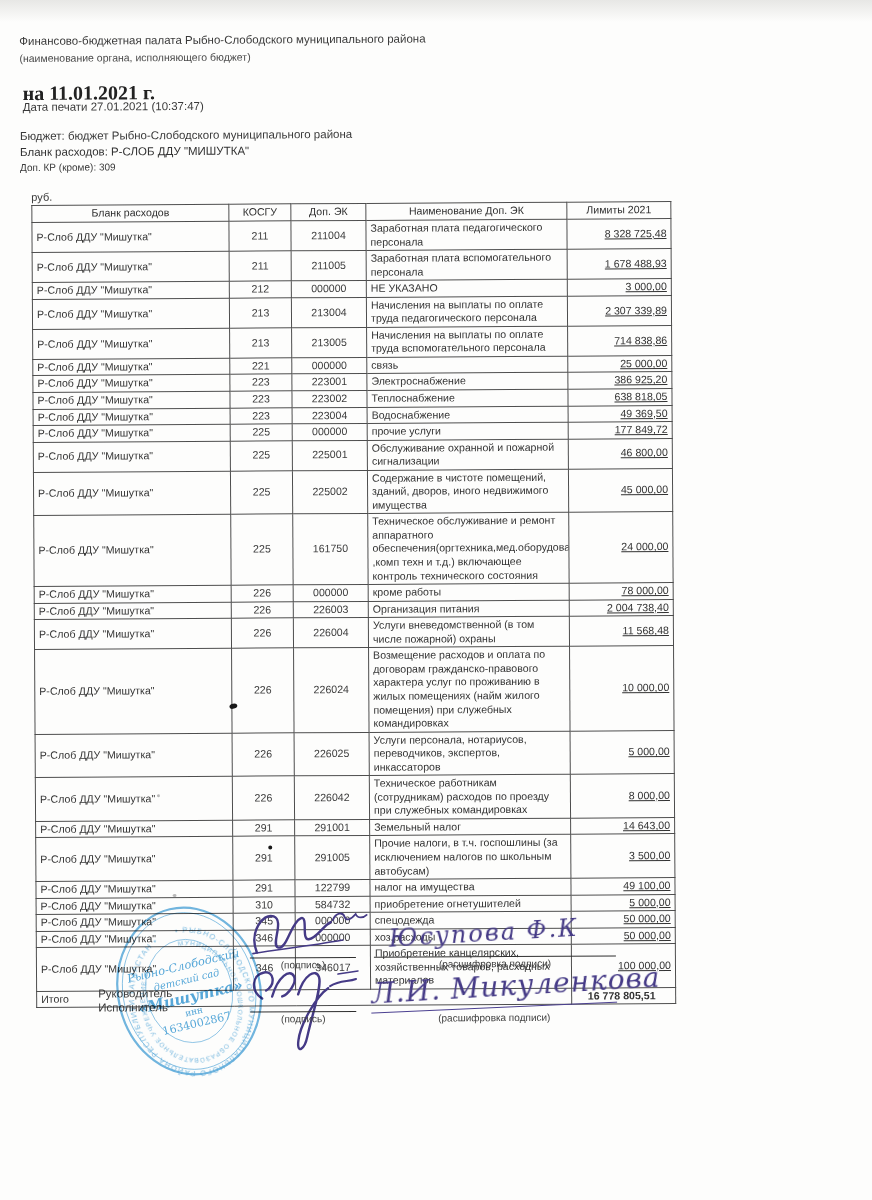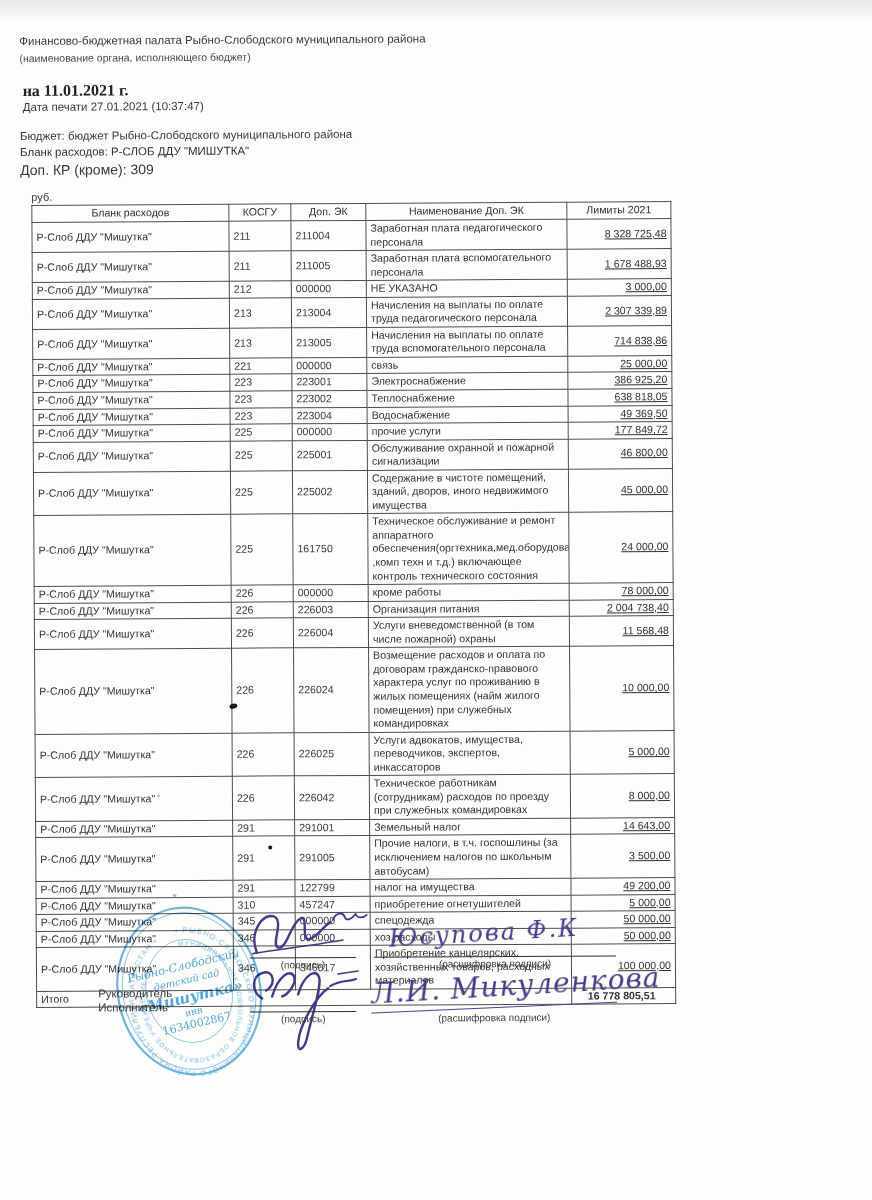--- a/index.html
+++ b/index.html
@@ -15,43 +15,43 @@
     background:linear-gradient(#e7e7e5,#fdfdfc);z-index:0;}
   .page{
     position:absolute;left:0;top:0;width:872px;height:1200px;
     transform:rotate(-0.35deg);
     transform-origin:40% 40%;
     z-index:1;
   }
   .abs{position:absolute;}
   .hdr-org{left:22px;top:33px;font-size:11.5px;color:#3a3a3a;}
   .hdr-org-cap{left:22px;top:50px;font-size:10.5px;color:#4a4a4a;}
-  .hdr-date{left:25px;top:80px;font-size:16px;font-weight:bold;
+  .hdr-date{left:25px;top:80px;font-size:20px;font-weight:bold;
     font-family:"Liberation Serif", serif;color:#222;}
   .hdr-print{left:25px;top:99px;font-size:11.5px;color:#3a3a3a;}
   .hdr-budget{left:22px;top:128px;font-size:11.5px;color:#3a3a3a;}
   .hdr-blank{left:22px;top:144px;font-size:11.5px;color:#333;}
-  .hdr-dopkr{left:22px;top:160px;font-size:14px;color:#3a3a3a;}
+  .hdr-dopkr{left:22px;top:160px;font-size:10px;color:#3a3a3a;}
   .hdr-rub{left:33px;top:189px;font-size:11px;color:#3a3a3a;}
 
   table.limits{
     position:absolute;left:33px;top:203px;width:639px;
     border-collapse:collapse;table-layout:fixed;
     font-size:10.6px;color:#333;
   }
   table.limits th, table.limits td{
     border:1px solid #4e4e4e;
     padding:1px 4px;
     line-height:1.28;
     vertical-align:middle;
     overflow:hidden;
   }
   table.limits th{font-weight:normal;text-align:center;color:#2f2f2f;height:14px;}
   td.c0{text-align:left;}
-  td.c1,td.c2{text-align:left;color:#3c3c3c;}
+  td.c1,td.c2{text-align:center;color:#3c3c3c;}
   td.c3{text-align:left;}
   td.c4{text-align:right;padding-right:5px;white-space:nowrap;text-decoration:underline;}
   tr.total-row td{border:1px solid #4e4e4e;}
   tr.total-row td.lbl{text-align:left;}
   tr.total-row td.val{text-align:center;font-weight:bold;white-space:nowrap;padding-right:8px;}
 
   
   .sig-label{font-size:11.5px;color:#3a3a3a;}
   .rule{border-top:1.2px solid #2f2f2f;height:0;}
   .cap{font-size:10px;color:#3f3f3f;text-align:center;}
@@ -219,21 +219,21 @@
           <td class="c0">Р-Слоб ДДУ "Мишутка"</td>
           <td class="c1">226</td>
           <td class="c2">226024</td>
           <td class="c3">Возмещение расходов и оплата по договорам гражданско-правового характера услуг по проживанию в жилых помещениях (найм жилого помещения) при служебных командировках</td>
           <td class="c4">10 000,00</td>
         </tr>
         <tr>
           <td class="c0">Р-Слоб ДДУ "Мишутка"</td>
           <td class="c1">226</td>
           <td class="c2">226025</td>
-          <td class="c3">Услуги адвокатов, имущества, переводчиков, экспертов, инкассаторов</td>
+          <td class="c3">Услуги персонала, нотариусов, переводчиков, экспертов, инкассаторов</td>
           <td class="c4">5 000,00</td>
         </tr>
         <tr>
           <td class="c0">Р-Слоб ДДУ "Мишутка"</td>
           <td class="c1">226</td>
           <td class="c2">226042</td>
           <td class="c3">Техническое работникам (сотрудникам) расходов по проезду при служебных командировках</td>
           <td class="c4">8 000,00</td>
         </tr>
         <tr>
@@ -248,26 +248,26 @@
           <td class="c1">291</td>
           <td class="c2">291005</td>
           <td class="c3">Прочие налоги, в т.ч. госпошлины (за исключением налогов по школьным автобусам)</td>
           <td class="c4">3 500,00</td>
         </tr>
         <tr>
           <td class="c0">Р-Слоб ДДУ "Мишутка"</td>
           <td class="c1">291</td>
           <td class="c2">122799</td>
           <td class="c3">налог на имущества</td>
-          <td class="c4">49 200,00</td>
+          <td class="c4">49 100,00</td>
         </tr>
         <tr>
           <td class="c0">Р-Слоб ДДУ "Мишутка"</td>
           <td class="c1">310</td>
-          <td class="c2">457247</td>
+          <td class="c2">584732</td>
           <td class="c3">приобретение огнетушителей</td>
           <td class="c4">5 000,00</td>
         </tr>
         <tr>
           <td class="c0">Р-Слоб ДДУ "Мишутка"</td>
           <td class="c1">345</td>
           <td class="c2">000000</td>
           <td class="c3">спецодежда</td>
           <td class="c4">50 000,00</td>
         </tr>

